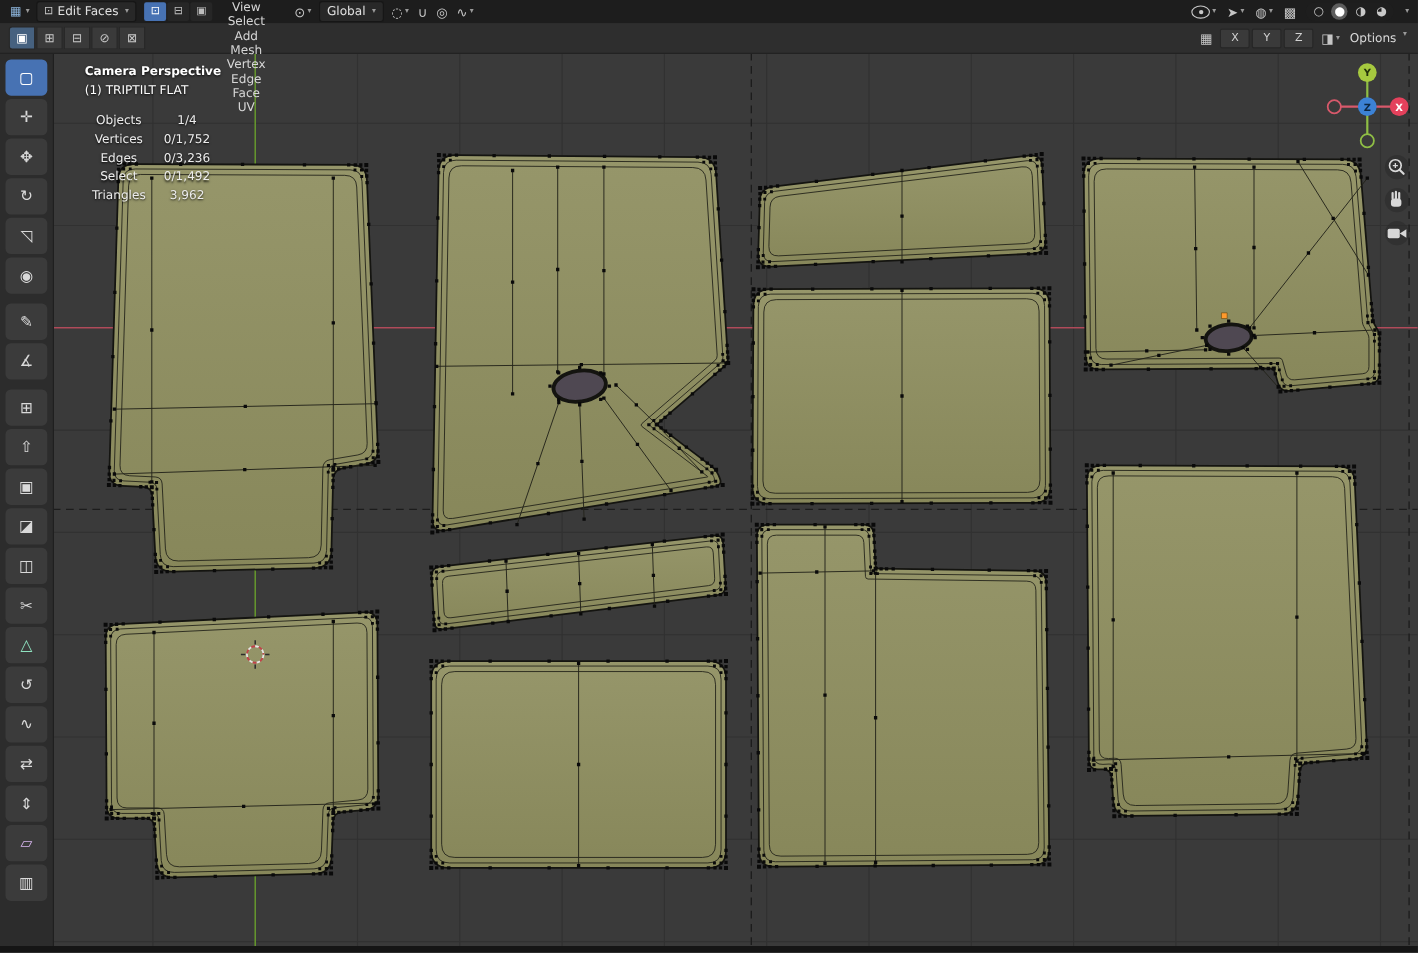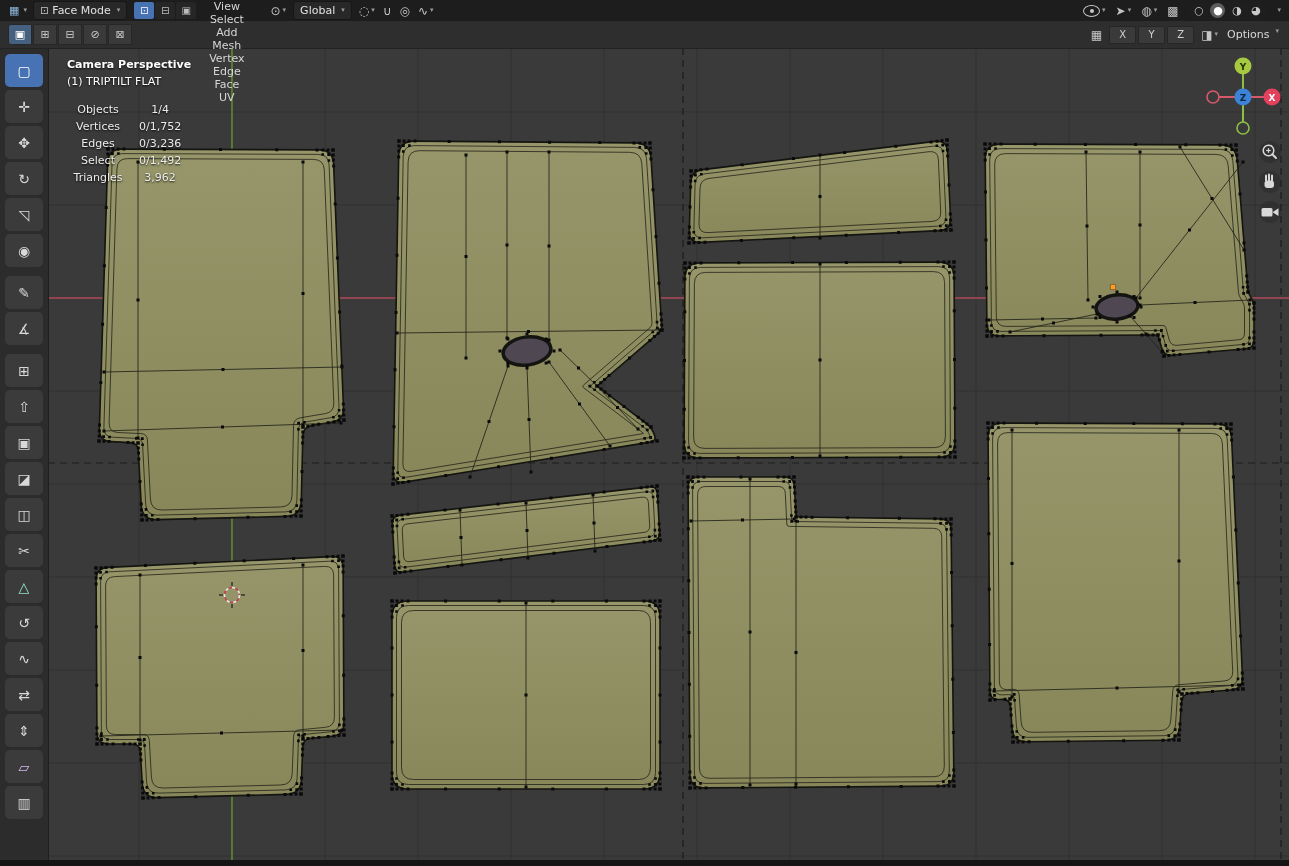--- a/index.html
+++ b/index.html
@@ -52,37 +52,37 @@
   .toolbar{position:absolute;top:48px;left:0;bottom:6px;width:48px;background:#2c2c2c;
            border-right:1px solid #1f1f1f;display:flex;flex-direction:column;align-items:center;
            padding-top:6px;gap:3px;z-index:4;}
   .tool-btn{width:38px;height:33px;flex:0 0 33px;border-radius:5px;background:#3b3b3b;
             display:flex;align-items:center;justify-content:center;color:#d9d9d9;font-size:14px;}
   .tool-btn.active{background:#4772b3;color:#fff;}
   .tool-btn.gap{margin-top:6px;}
   
   .viewport{position:absolute;top:48px;left:48px;right:0;bottom:6px;background:#3a3a3a;overflow:hidden;}
   #vp-svg{position:absolute;left:0;top:0;}
-  .vp-overlay{position:absolute;left:19px;top:8px;line-height:17px;color:#fff;
+  .vp-overlay{position:absolute;left:29px;top:8px;line-height:17px;color:#fff;
               text-shadow:0 1px 2px rgba(0,0,0,.85);font-size:11px;z-index:2;}
   .vp-overlay .viewlbl{font-weight:bold;}
   .stats{margin-top:11px;display:grid;grid-template-columns:62px auto;line-height:17px;color:#ececec;text-align:center;}
   .statusbar{position:absolute;left:0;right:0;bottom:0;height:6px;background:#151515;z-index:7;}
 </style>
 </head>
 <body>
 
 <div class="row1">
   <div class="hbtn">
     <span class="editor-ic">▦</span>
     <span class="caret">▾</span>
   </div>
   <div class="dd">
     <span class="mode-ic">⊡</span>
-    <span>Face Mode</span>
+    <span>Edit Faces</span>
     <span class="caret">▾</span>
   </div>
   <div class="selmodes" id="selmodes">
       <span class="mini-btn active">⊡</span>
       <span class="mini-btn">⊟</span>
       <span class="mini-btn">▣</span>
     </div>
   <nav class="menus" id="menu-strip">
       <span class="menu-item">View</span>
       <span class="menu-item">Select</span>

